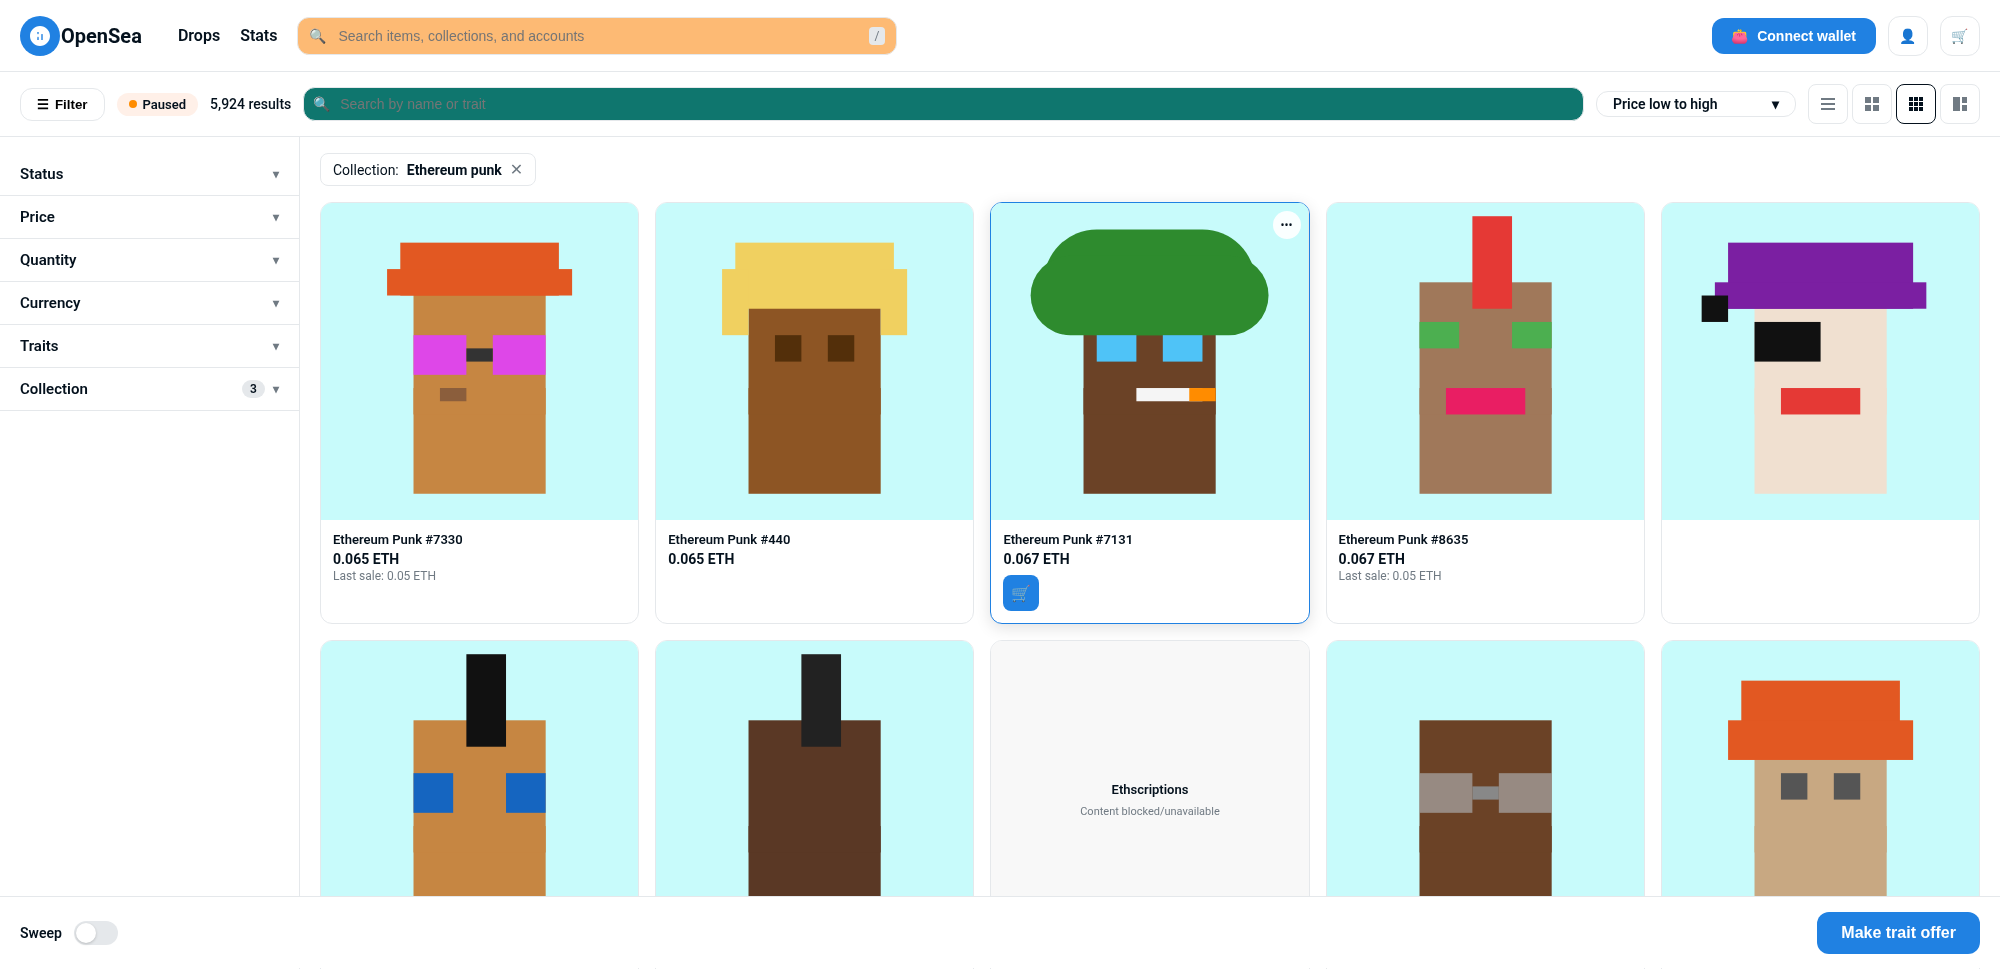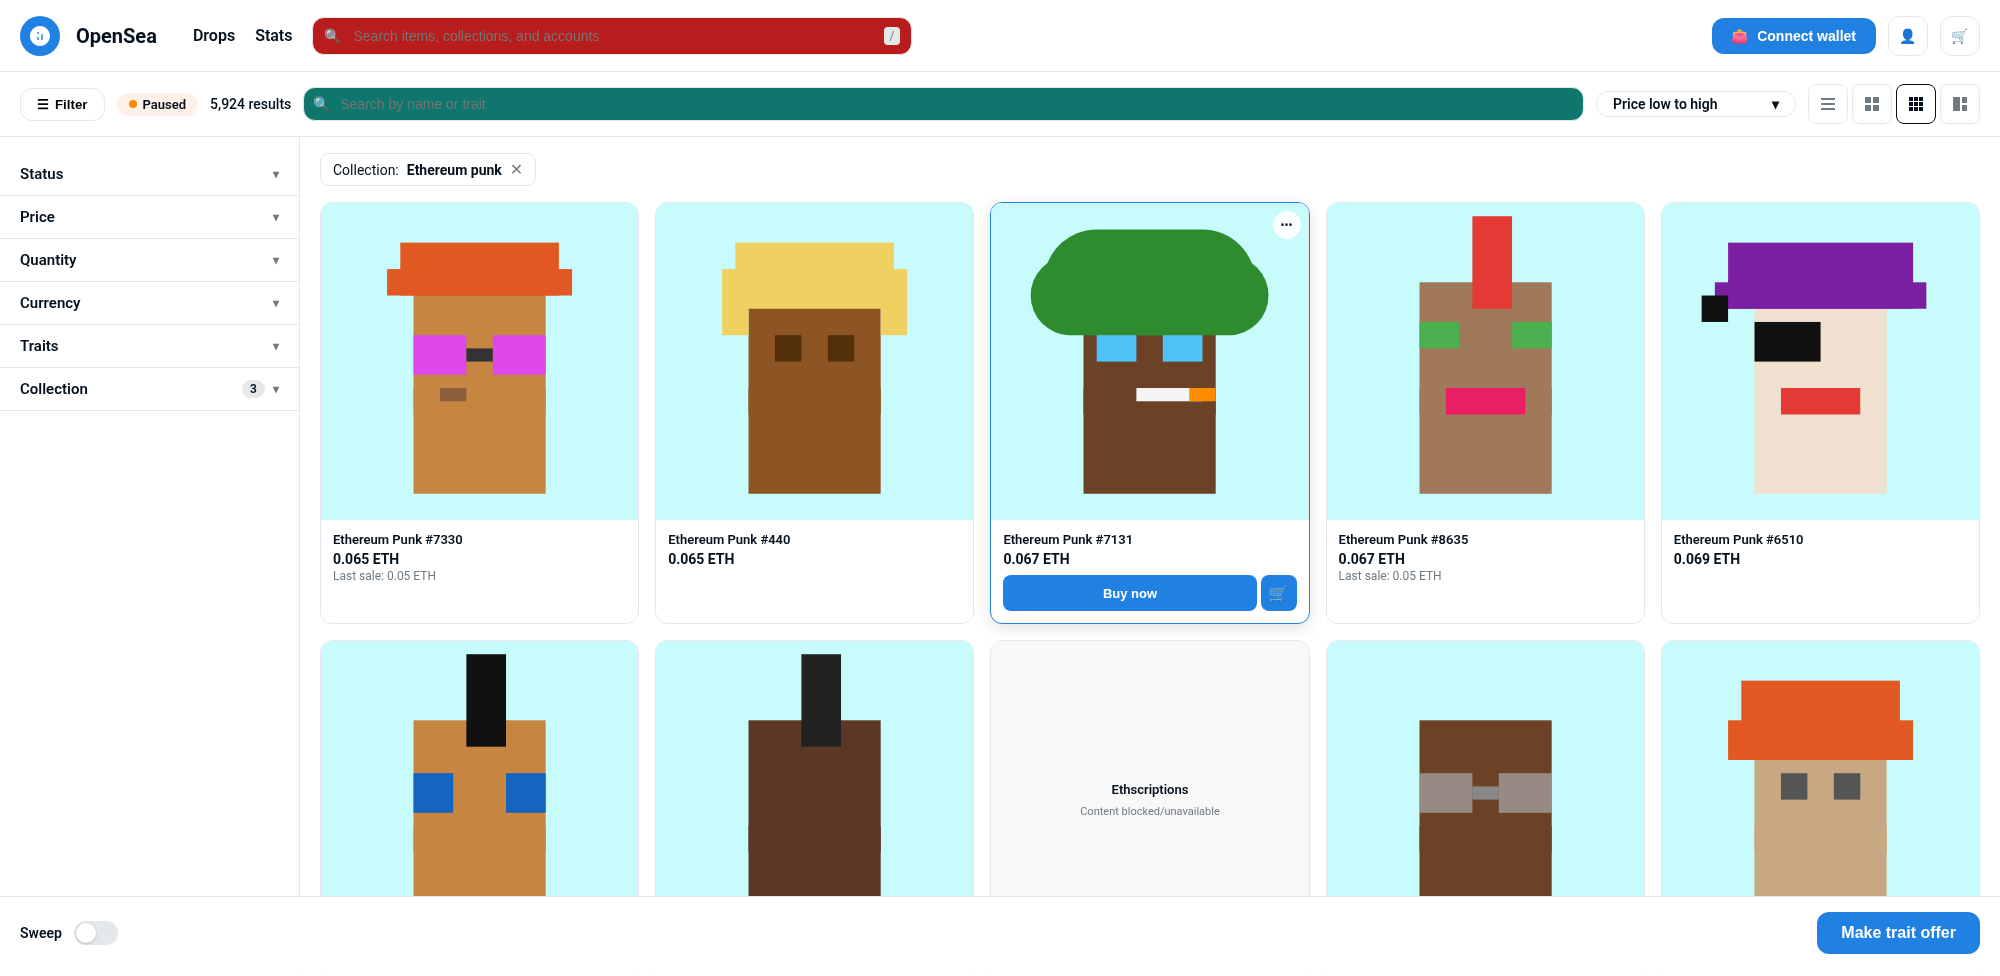--- a/index.html
+++ b/index.html
@@ -1,26 +1,26 @@
 <!DOCTYPE html>
 <html><head>
   <meta charset="utf-8">
   <style>
     * { box-sizing: border-box; margin: 0; padding: 0; }
     body { font-family: -apple-system, BlinkMacSystemFont, 'Segoe UI', Roboto, sans-serif; background: #fff; color: #04111d; font-size: 14px; }
 
     
     .header { display: flex; align-items: center; padding: 0 20px; height: 72px; border-bottom: 1px solid #e5e8eb; gap: 20px; }
-    .logo-area { display: flex; align-items: center; gap: 16px; cursor: pointer; }
+    .logo-area { display: flex; align-items: center; gap: 1px; cursor: pointer; }
     .logo-circle { width: 40px; height: 40px; border-radius: 50%; background: #2081e2; display: flex; align-items: center; justify-content: center; }
     .logo-text { font-size: 20px; font-weight: 700; color: #04111d; }
     .nav-links { display: flex; gap: 20px; margin-left: 16px; }
     .nav-link { font-size: 16px; font-weight: 600; color: #04111d; cursor: pointer; padding: 4px 0; text-decoration: none; }
     .search-bar { flex: 1; max-width: 600px; position: relative; display: flex; align-items: center; }
-    .search-bar input { width: 100%; border: 1px solid #e5e8eb; border-radius: 12px; padding: 10px 16px 10px 40px; font-size: 14px; background: #b91c1c; outline: none; }
+    .search-bar input { width: 100%; border: 1px solid #e5e8eb; border-radius: 12px; padding: 10px 16px 10px 40px; font-size: 14px; background: #fdba74; outline: none; }
     .search-icon-header { position: absolute; left: 12px; color: #707a83; }
     .keyboard-shortcut { position: absolute; right: 12px; background: #e5e8eb; border-radius: 4px; padding: 2px 6px; font-size: 12px; color: #707a83; }
     .header-actions { display: flex; align-items: center; gap: 12px; margin-left: auto; }
     .connect-wallet-btn { display: flex; align-items: center; gap: 8px; background: #2081e2; color: #fff; border: none; border-radius: 12px; padding: 10px 20px; font-size: 14px; font-weight: 600; cursor: pointer; }
     .icon-btn { width: 40px; height: 40px; border: 1px solid #e5e8eb; border-radius: 12px; display: flex; align-items: center; justify-content: center; cursor: pointer; background: #fff; }
 
     
     .sub-header { display: flex; align-items: center; padding: 12px 20px; border-bottom: 1px solid #e5e8eb; gap: 12px; }
     .filter-btn { display: flex; align-items: center; gap: 6px; border: 1px solid #e5e8eb; border-radius: 12px; padding: 8px 16px; cursor: pointer; font-weight: 600; background: #fff; }
     .status-badge { display: flex; align-items: center; gap: 6px; background: #fff0e8; border-radius: 20px; padding: 4px 12px; font-size: 13px; font-weight: 600; color: #04111d; }
@@ -292,21 +292,20 @@
             <rect x="13" y="10" width="3" height="2" fill="#4fc3f7"></rect>
 
             <rect x="11" y="14" width="5" height="1" fill="#f5f5f5"></rect>
             <rect x="15" y="14" width="2" height="1" fill="#ff8c00"></rect>
           </svg>
         </div>
         <div class="nft-info">
           <div class="nft-name">Ethereum Punk #7131</div>
           <div class="nft-price">0.067 ETH</div>
           <div class="buy-now-row">
-            <button class="buy-now-btn">Buy now</button>
             <button class="cart-btn">🛒</button>
           </div>
         </div>
       </div>
 
       <div class="nft-card">
         <div class="nft-image">
           <svg class="punk-canvas" viewBox="0 0 24 24" xmlns="http://www.w3.org/2000/svg" style="image-rendering:pixelated">
             <rect width="24" height="24" fill="#c8fbfb"></rect>
             <rect x="7" y="14" width="10" height="8" fill="#a0785a"></rect>
@@ -335,24 +334,20 @@
             <rect x="7" y="6" width="10" height="10" fill="#f0e0d0"></rect>
 
             <rect x="5" y="3" width="14" height="5" fill="#7b1fa2"></rect>
             <rect x="4" y="6" width="16" height="2" fill="#7b1fa2"></rect>
             <rect x="3" y="7" width="2" height="2" fill="#111"></rect>
 
             <rect x="7" y="9" width="5" height="3" fill="#111"></rect>
 
             <rect x="9" y="14" width="6" height="2" fill="#e53935"></rect>
           </svg>
-        </div>
-        <div class="nft-info">
-          <div class="nft-name">Ethereum Punk #6510</div>
-          <div class="nft-price">0.069 ETH</div>
         </div>
       </div>
 
       <div class="nft-card">
         <div class="nft-image">
           <svg class="punk-canvas" viewBox="0 0 24 24" xmlns="http://www.w3.org/2000/svg" style="image-rendering:pixelated">
             <rect width="24" height="24" fill="#c8fbfb"></rect>
             <rect x="7" y="14" width="10" height="8" fill="#c68642"></rect>
             <rect x="7" y="6" width="10" height="10" fill="#c68642"></rect>
 

